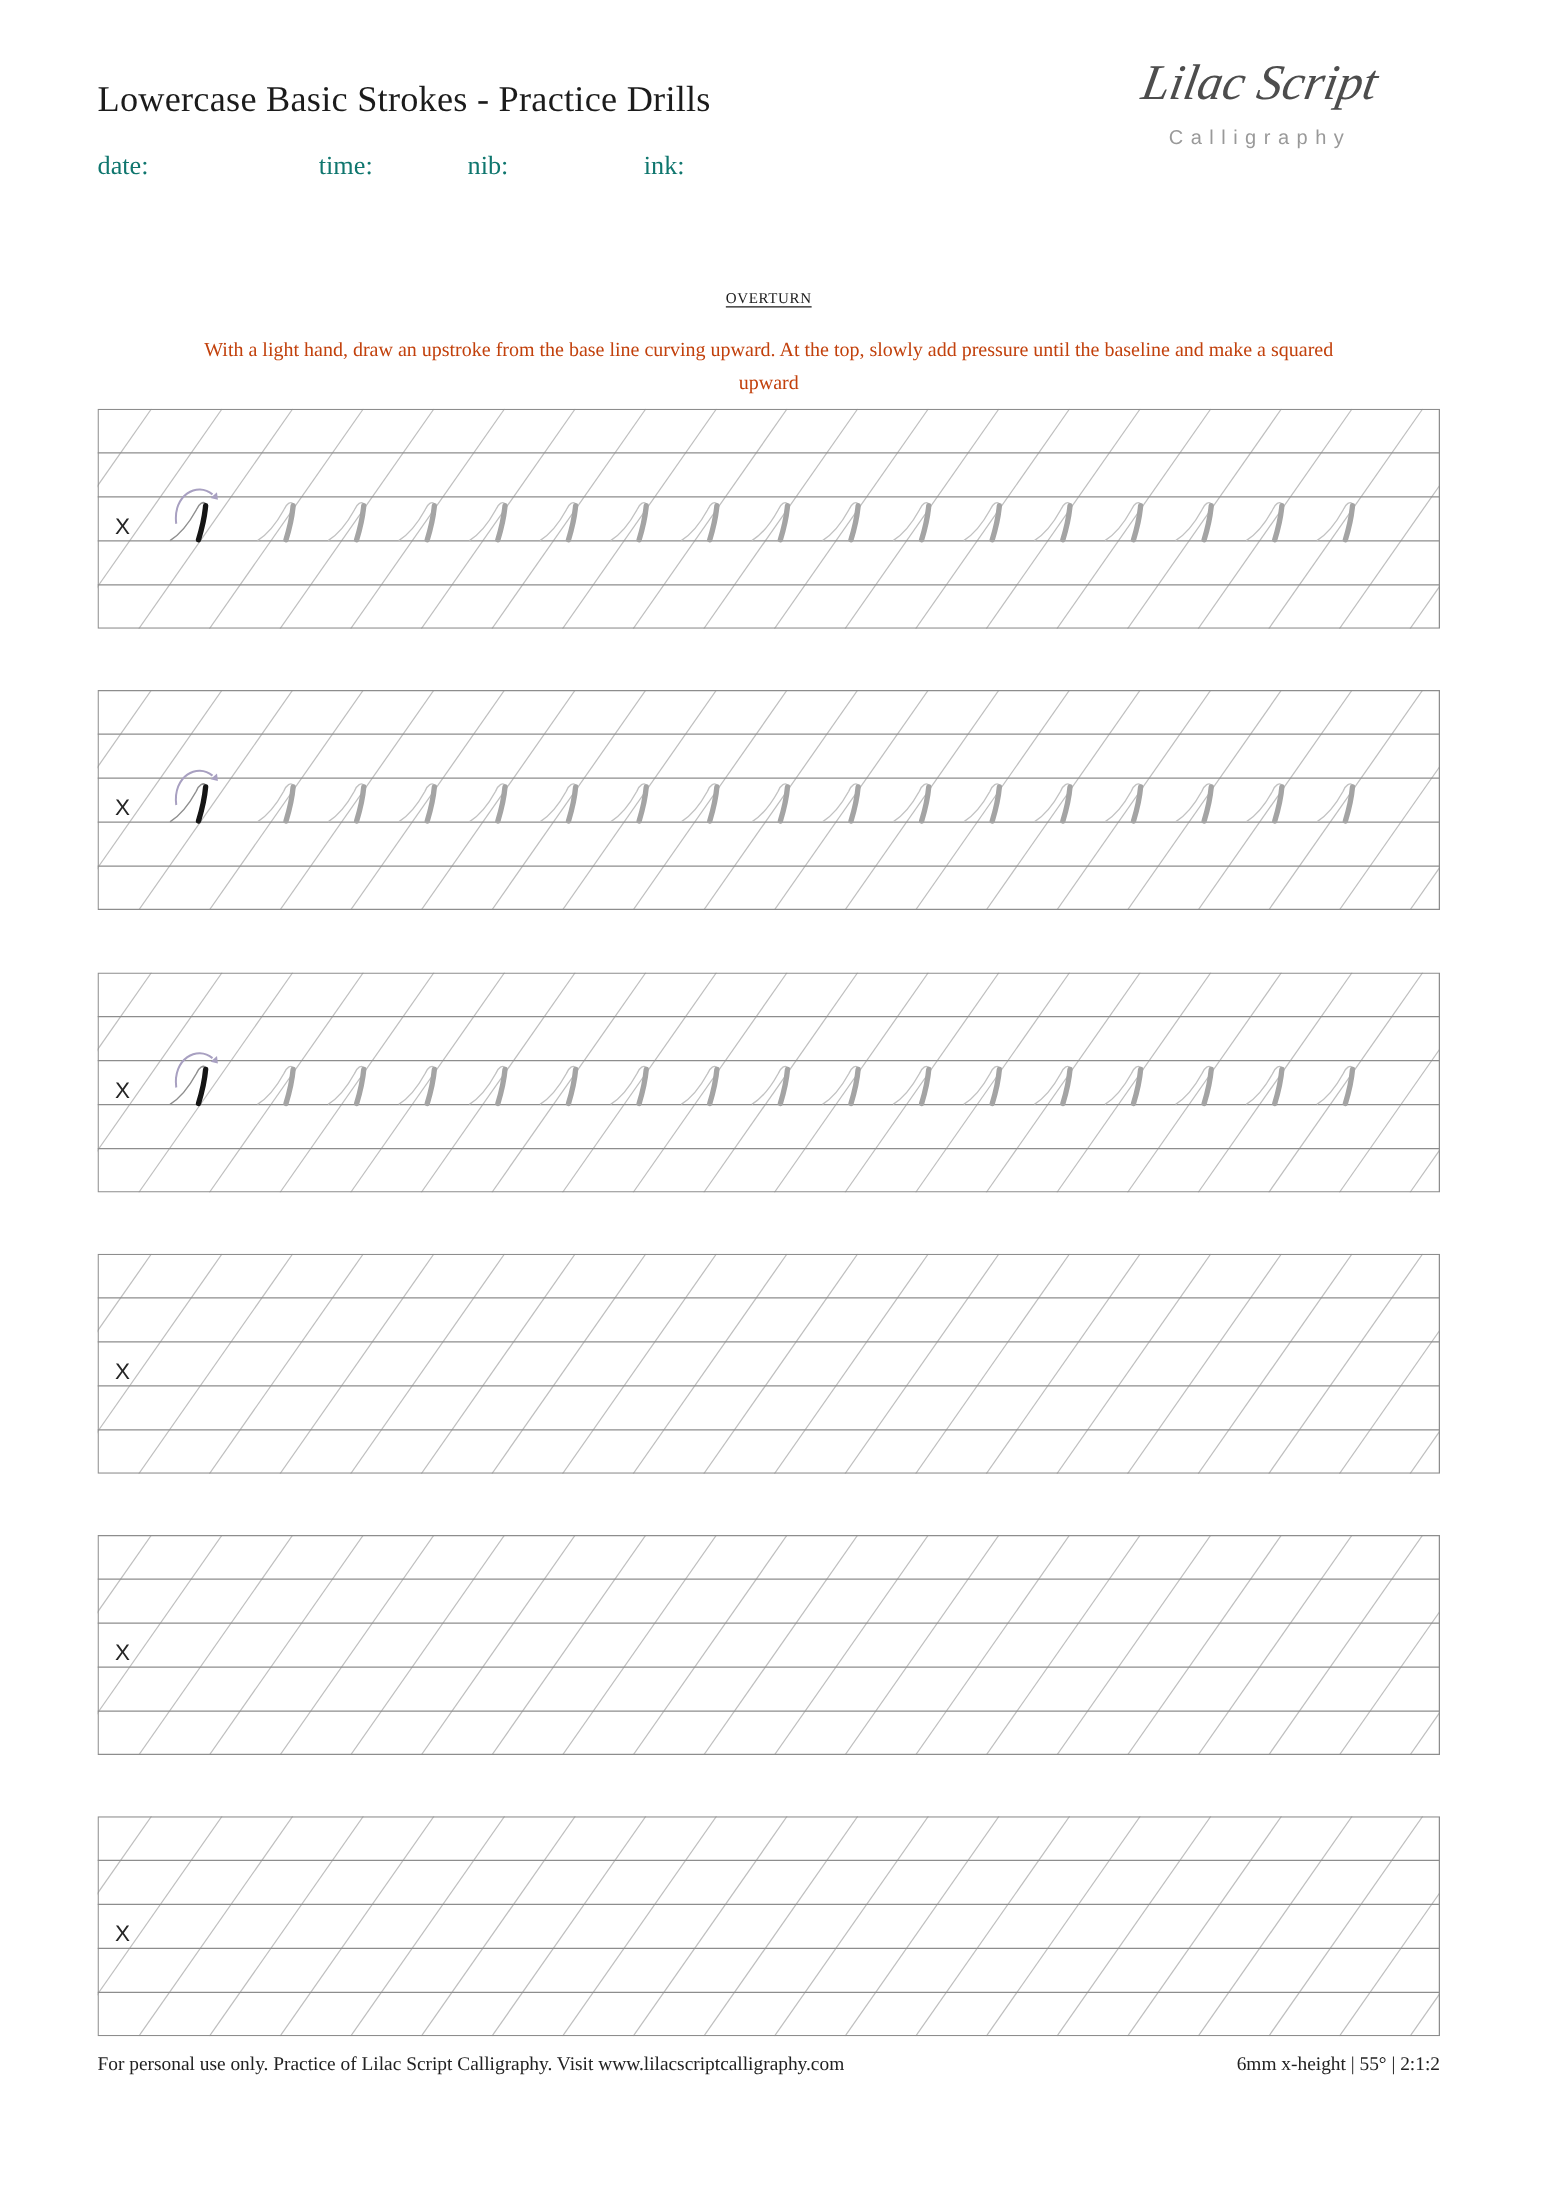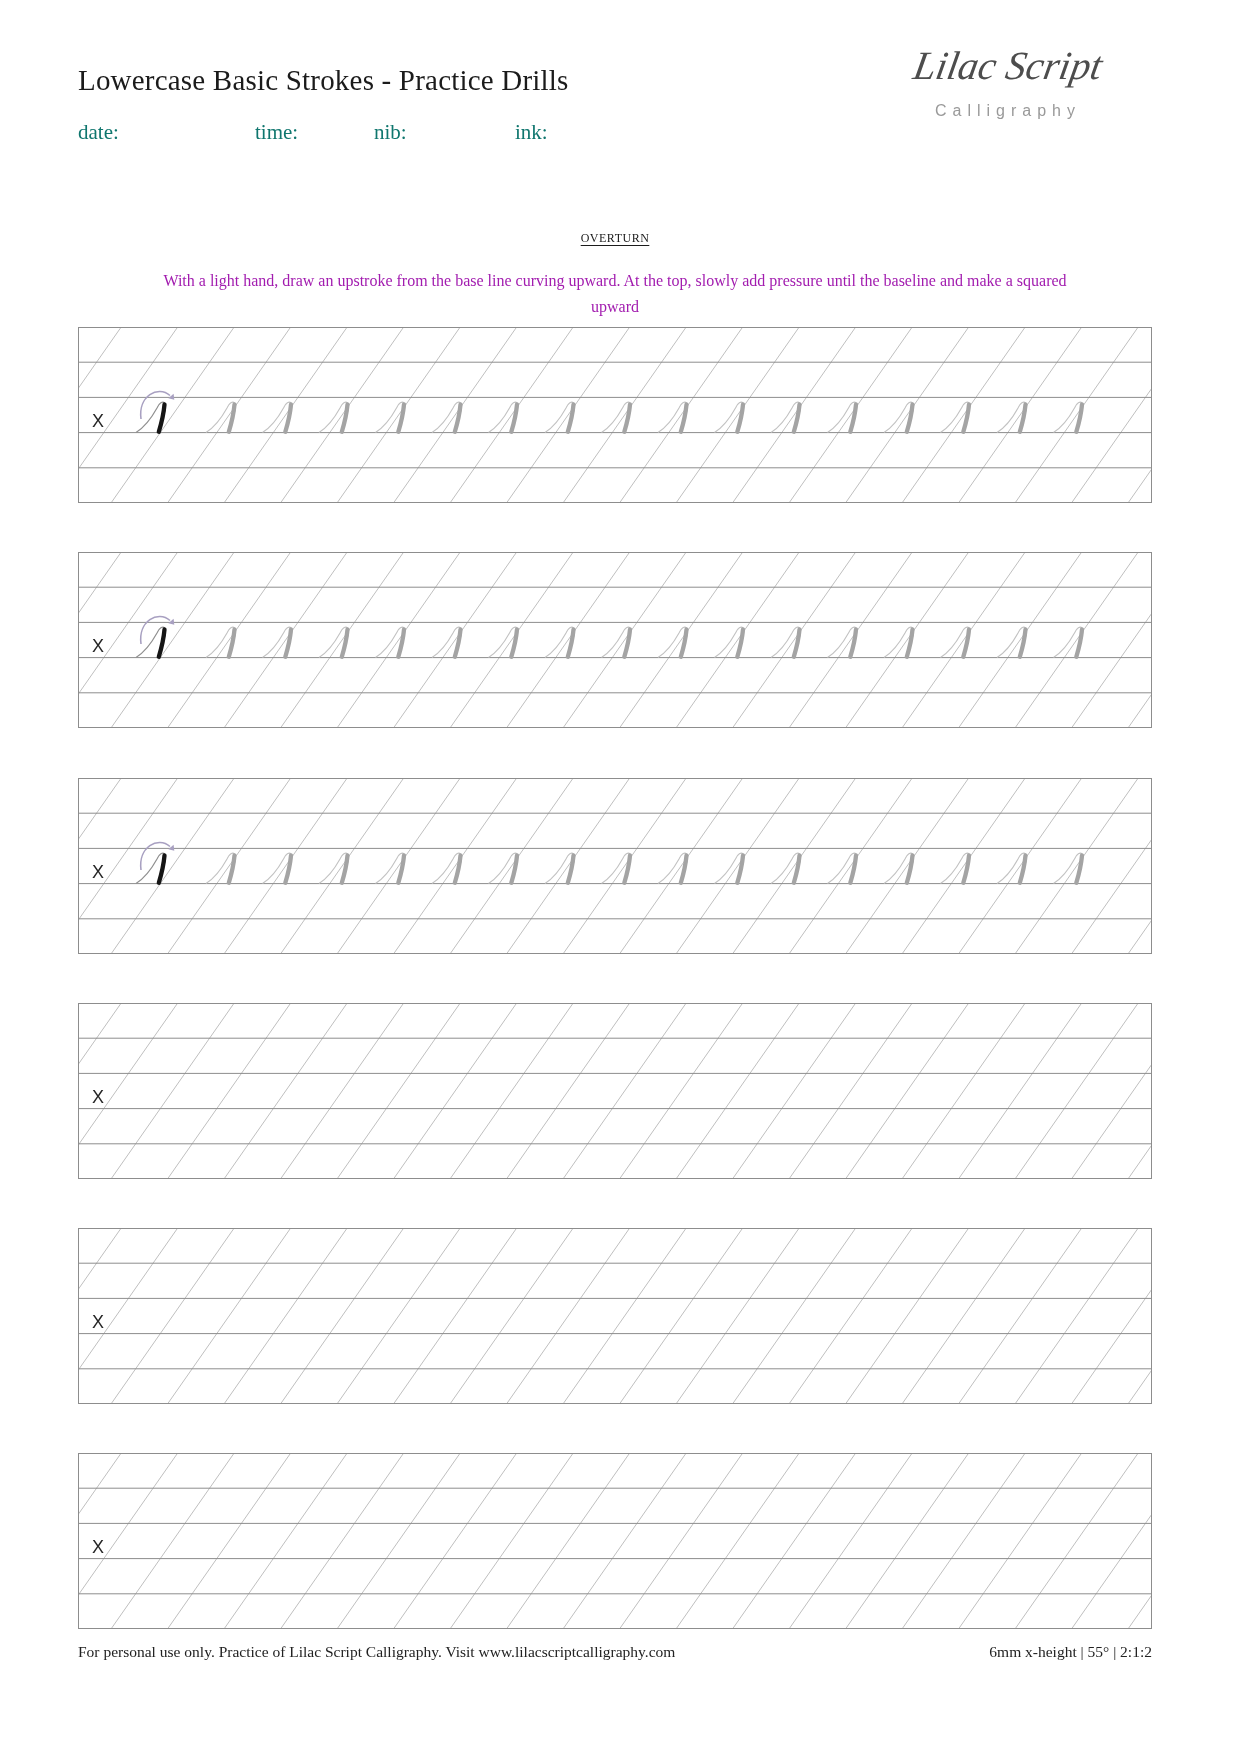--- a/index.html
+++ b/index.html
@@ -39,21 +39,21 @@
     margin-top:4px;
   }
   .section-heading{
     position:absolute;left:78px;top:231px;width:1074px;
     text-align:center;font-size:12px;letter-spacing:.5px;
     color:#1b1b1b;
   }
   .section-heading span{text-decoration:underline;text-underline-offset:3px;}
   .instructions{
     position:absolute;left:78px;top:268px;width:1074px;
-    text-align:center;font-size:16px;line-height:26px;color:#a21caf;
+    text-align:center;font-size:16px;line-height:26px;color:#c2410c;
   }
   .blocks{position:absolute;left:0;top:0;width:1240px;height:1754px;}
   .practice-block{position:absolute;left:78px;width:1074px;height:176px;}
   .practice-block svg{display:block;overflow:hidden;}
   .footer{
     position:absolute;left:78px;top:1643px;width:1074px;
     font-size:15.5px;color:#222222;
   }
   .footer-left{position:absolute;left:0;top:0;}
   .footer-right{position:absolute;right:0;top:0;text-align:center;}

